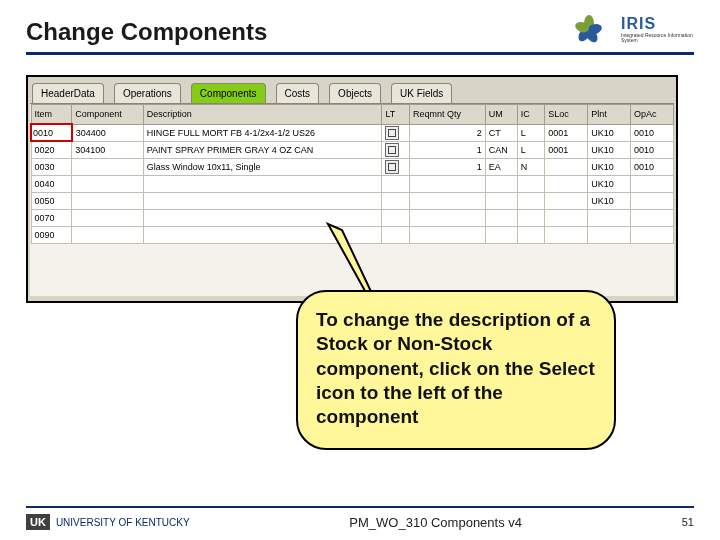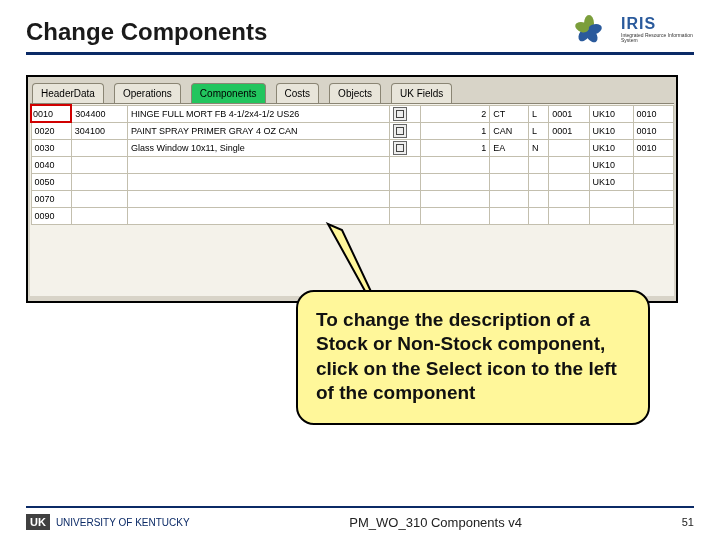--- a/index.html
+++ b/index.html
@@ -11,30 +11,30 @@
 .p1{left:9px;top:0;transform:rotate(0deg)}
 .p2{left:15px;top:7px;transform:rotate(72deg);background:#2a5a9c}
 .p3{left:12px;top:14px;transform:rotate(144deg);background:#2a5a9c}
 .p4{left:4px;top:13px;transform:rotate(216deg);background:#2a5a9c}
 .p5{left:2px;top:5px;transform:rotate(288deg);background:#7b9e3b}
 .logo-text{font-size:16px;font-weight:700;color:#2a5a9c;letter-spacing:1px}
 .logo-sub{font-size:5px;color:#333;line-height:1.1}
 .sap-window{margin-top:20px;border:2px solid #000;background:#d8d4c8;width:648px;height:224px;font-family:Arial,sans-serif;font-size:10px;color:#000;position:relative;overflow:hidden}
 .tabs{display:flex;gap:10px;padding:6px 4px 0 4px;background:#d8d4c8}
 .tab{background:#e8e5da;border:1px solid #8a8574;border-bottom:none;padding:4px 8px;border-radius:4px 4px 0 0;cursor:pointer}
-.tab.active{background:#22c55e}
+.tab.active{background:#84cc16}
 .grid-wrap{background:#f4f2ea;border-top:1px solid #8a8574;height:192px;overflow:hidden;margin:0 2px}
 table.grid{border-collapse:collapse;width:100%;font-size:9px}
 table.grid th{background:#dcd9cc;border:1px solid #a19d8d;padding:2px 3px;font-weight:400;text-align:left;white-space:nowrap;height:14px}
 table.grid td{border:1px solid #c3bfae;padding:1px 3px;background:#fff;white-space:nowrap;height:14px;overflow:hidden}
 td.hl,th.hl{background:#ffe27a}
 .select-icon{display:inline-block;width:12px;height:12px;border:1px solid #666;background:#eee;position:relative;vertical-align:middle}
 .select-icon::after{content:"";position:absolute;left:2px;top:2px;width:6px;height:6px;border:1px solid #444}
 .redbox{border:2px solid #d00000!important;padding:0 1px!important}
-.callout{position:absolute;left:296px;top:290px;width:354px;background:#fff79a;border:2px solid #000;border-radius:18px;padding:16px 18px 18px 18px;font-size:19px;font-weight:700;color:#111;line-height:1.28;box-sizing:border-box;font-family:Verdana,Arial,sans-serif}
+.callout{position:absolute;left:296px;top:290px;width:320px;background:#fff79a;border:2px solid #000;border-radius:30px;padding:16px 18px 18px 18px;font-size:19px;font-weight:700;color:#111;line-height:1.28;box-sizing:border-box;font-family:Verdana,Arial,sans-serif}
 .callout-tail{position:absolute;left:320px;top:222px;width:60px;height:80px;pointer-events:none}
 .footer{position:absolute;left:0;bottom:10px;width:720px}
 .footer-line{margin:0 26px 6px 26px;border-top:2px solid #0b2a66}
 .footer-content{display:flex;justify-content:space-between;align-items:center;padding:0 26px;font-size:13px;color:#222}
 .uk-logo{display:flex;align-items:center;gap:6px;font-size:10px;color:#0b2a66}
 .uk-mark{background:#404040;color:#fff;font-weight:700;padding:2px 4px;font-size:11px}
 .page-num{font-size:11px;color:#222}
 .col-item{width:30px}.col-comp{width:58px}.col-desc{width:210px}.col-lt{width:18px}.col-rq{width:62px;text-align:right}.col-um{width:22px}.col-ic{width:18px}.col-sl{width:32px}.col-pl{width:32px}.col-op{width:32px}
 </style>
 </head>
@@ -62,20 +62,32 @@
     <div class="tab">HeaderData</div>
     <div class="tab">Operations</div>
     <div class="tab active">Components</div>
     <div class="tab">Costs</div>
     <div class="tab">Objects</div>
     <div class="tab">UK Fields</div>
   </div>
   <div class="grid-wrap">
     <table class="grid">
       <tbody>
+            <tr>
+        <th class="col-item">Item</th>
+        <th class="col-comp">Component</th>
+        <th class="col-desc">Description</th>
+        <th class="col-lt">LT</th>
+        <th class="col-rq">Reqmnt Qty</th>
+        <th class="col-um">UM</th>
+        <th class="col-ic">IC</th>
+        <th class="col-sl">SLoc</th>
+        <th class="col-pl">Plnt</th>
+        <th class="col-op">OpAc</th>
+      </tr>
       <tr>
         <td class="redbox">0010</td>
         <td class="hl">304400</td>
         <td class="hl">HINGE FULL MORT FB 4-1/2x4-1/2 US26</td>
         <td class="hl"><span class="select-icon"></span></td>
         <td class="hl col-rq">2</td>
         <td class="hl">CT</td>
         <td class="hl">L</td>
         <td class="hl">0001</td>
         <td class="hl">UK10</td>

